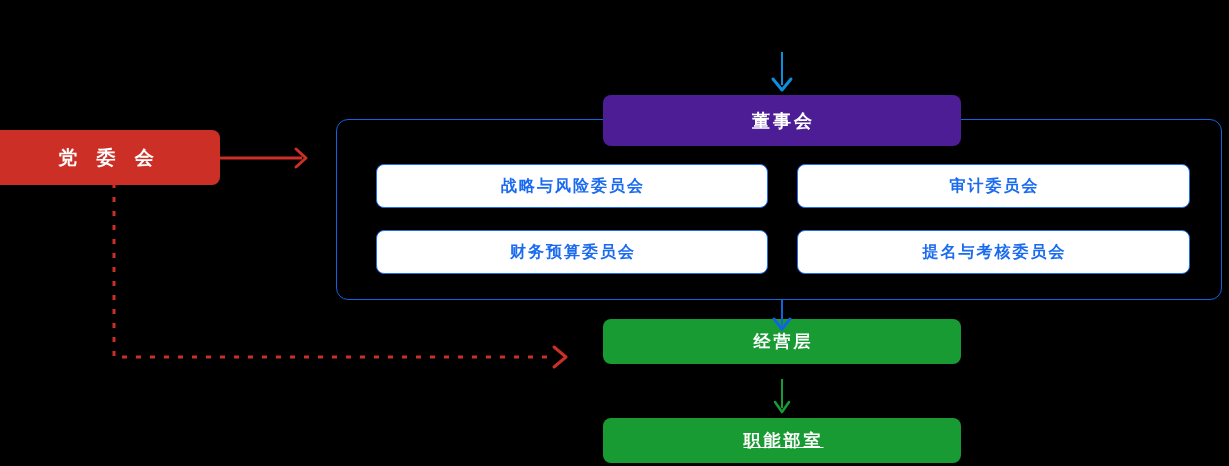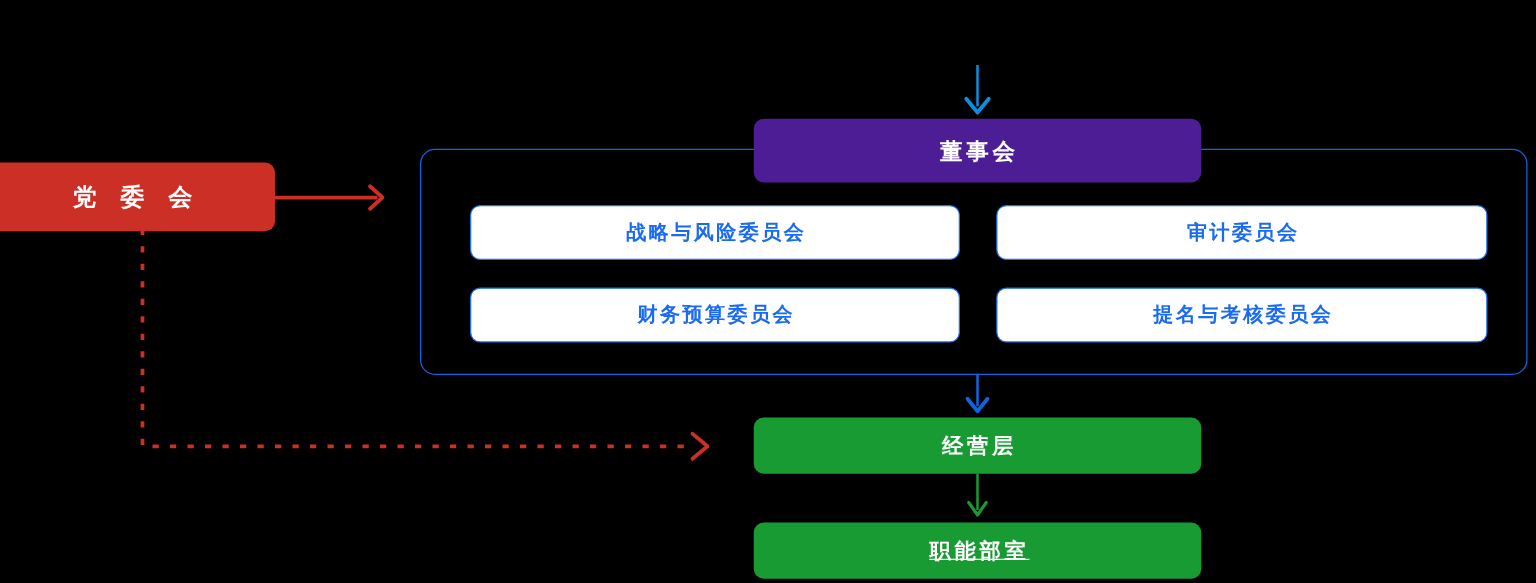--- a/index.html
+++ b/index.html
@@ -98,21 +98,21 @@
     width: 358px;
     height: 45px;
     border-radius: 8px;
     background: #199b33;
     color: #ffffff;
     font-size: 17px;
     font-weight: bold;
     letter-spacing: 3px;
     text-indent: 3px;
   }
-  .node-management { top: 334px; font-family: Liberation Serif, serif; }
+  .node-management { top: 319px; font-family: Liberation Serif, serif; }
   .node-departments { top: 418px; height: 45px; text-decoration: underline; }
 
   
   .node-party {
     left: -8px;
     top: 130px;
     width: 228px;
     height: 55px;
     border-radius: 8px;
     background: #cb2f26;

